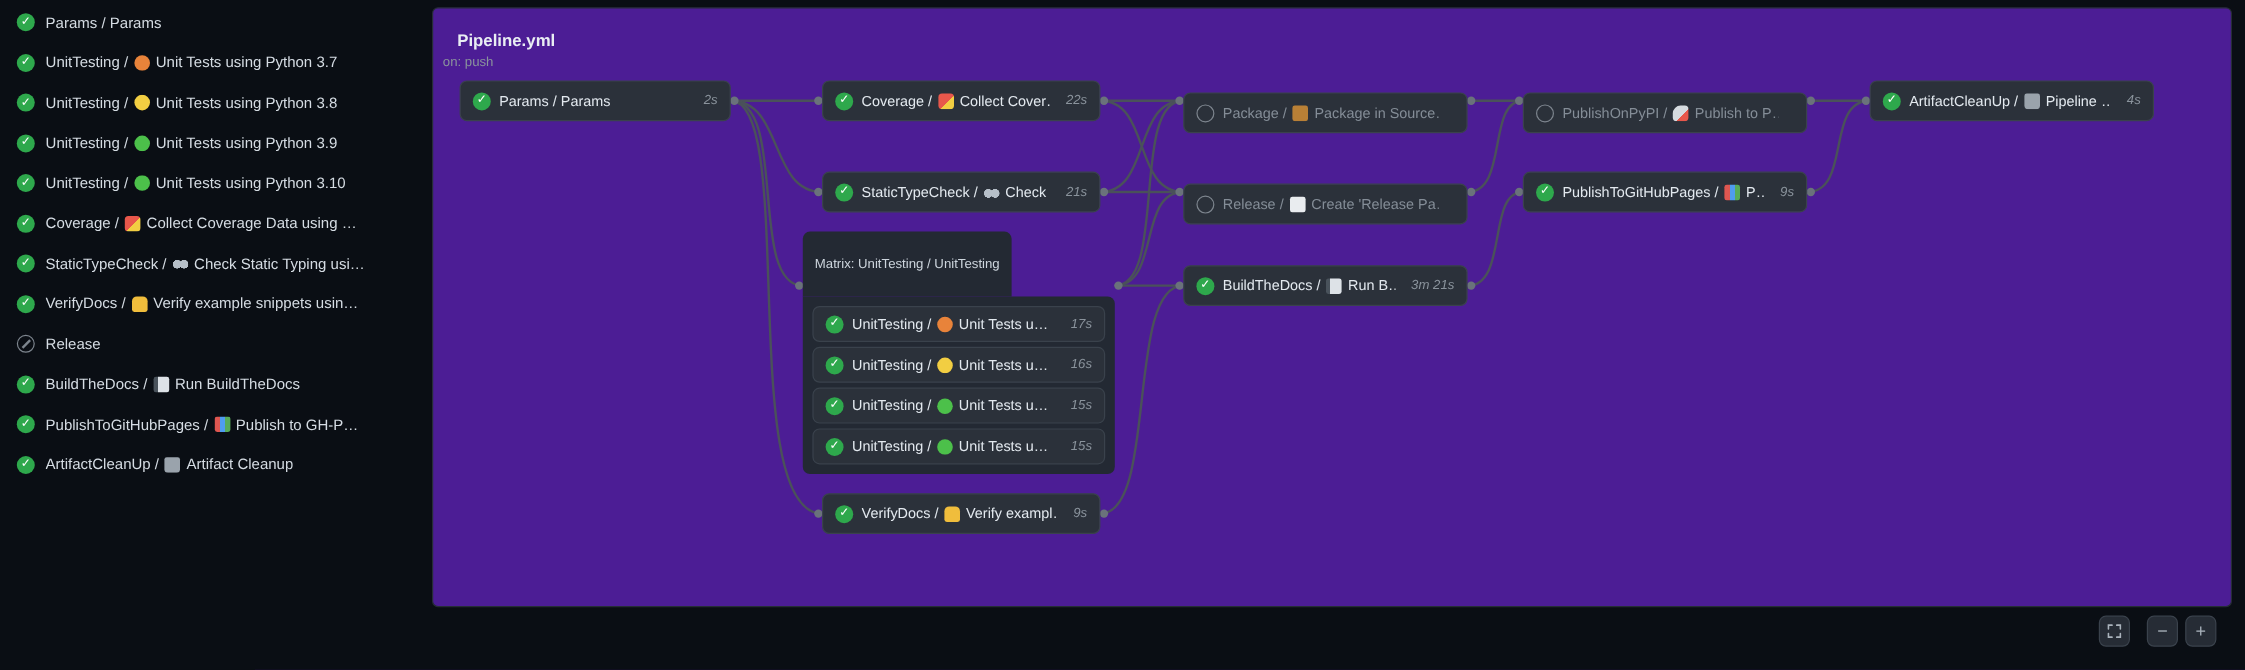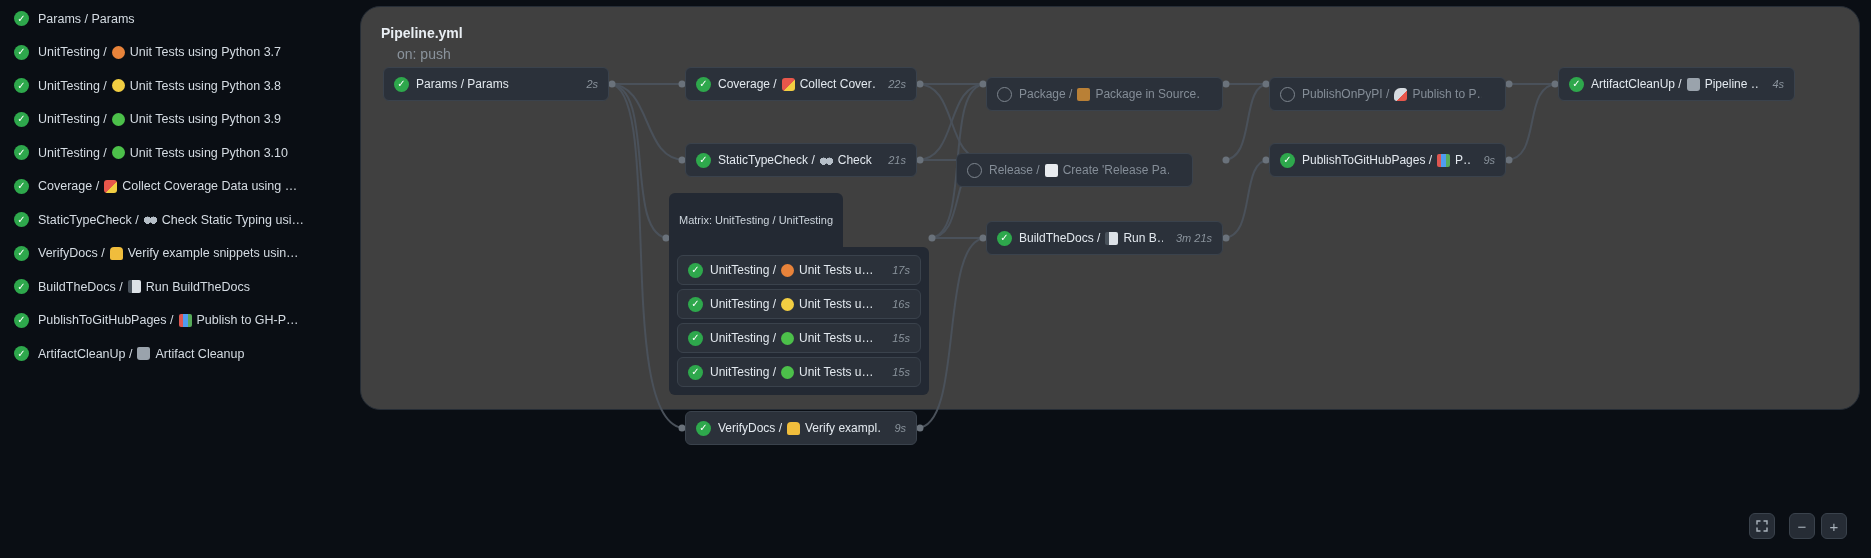--- a/index.html
+++ b/index.html
@@ -27,38 +27,38 @@
   .emoji[data-icon="glasses"]{background:radial-gradient(circle at 28% 55%,#b6bfc8 0 30%,transparent 32%),radial-gradient(circle at 72% 55%,#b6bfc8 0 30%,transparent 32%);}
   .emoji[data-icon="thumbs-up"]{background:#f0bd3c;border-radius:4px 4px 2px 2px;}
   .emoji[data-icon="package"]{background:#b98036;border-radius:2px;}
   .emoji[data-icon="memo"]{background:#e9ecef;border-radius:2px;}
   .emoji[data-icon="notebook"]{background:linear-gradient(90deg,#49525b 0 28%,#dde2e7 28%);border-radius:2px;}
   .emoji[data-icon="rocket"]{background:linear-gradient(135deg,#d6dbe0 0 60%,#e8574b 60%);border-radius:50% 3px 3px 3px;}
   .emoji[data-icon="books"]{background:linear-gradient(90deg,#de5650 0 34%,#4f9cf0 34% 67%,#57ab5a 67%);border-radius:2px;}
   .emoji[data-icon="trash"]{background:#9aa3ac;border-radius:2px 2px 3px 3px;}
 
   
-  .panel{position:absolute;left:360px;top:6px;width:1500px;height:404px;background:#404040;border:1px solid #262d36;border-radius:20px;box-sizing:border-box;}
+  .panel{position:absolute;left:360px;top:6px;width:1500px;height:500px;background:#4c1d95;border:1px solid #262d36;border-radius:5px;box-sizing:border-box;}
   .panel-title{position:absolute;left:20px;top:18px;font-size:14px;font-weight:bold;color:#e9eef3;}
-  .panel-trigger{position:absolute;left:36px;top:39px;font-size:14px;color:#8a939c;}
+  .panel-trigger{position:absolute;left:8px;top:39px;font-size:11px;color:#8a939c;}
 
   .graph{position:absolute;left:0;top:0;width:1500px;height:546px;}
   svg.edges{position:absolute;left:0;top:0;pointer-events:none;}
 
   .gnode{position:absolute;height:34px;display:flex;align-items:center;gap:7px;padding:0 10px;background:#2b313a;border:1px solid #3a424c;border-radius:6px;font-size:12px;color:#e3e9ef;box-sizing:border-box;cursor:pointer;}
   .gnode[data-status="skipped"]{color:#848d97;margin-top:10px;}
   .gnode .time,.mnode .time{margin-left:auto;font-size:11px;color:#8a939c;flex:none;padding-left:6px;font-style:italic;}
   .gnode .lbl{flex:1;}
 
   .gnode[data-key="params"]{left:22px;top:60px;width:226px;}
   .gnode[data-key="coverage"]{left:324px;top:60px;width:232px;}
   .gnode[data-key="statictypecheck"]{left:324px;top:136px;width:232px;}
   .gnode[data-key="verifydocs"]{left:324px;top:404px;width:232px;}
   .gnode[data-key="package"]{left:625px;top:60px;width:237px;}
-  .gnode[data-key="release"]{left:595px;top:136px;width:237px;}
+  .gnode[data-key="release"]{left:625px;top:136px;width:237px;}
   .gnode[data-key="buildthedocs"]{left:625px;top:214px;width:237px;}
   .gnode[data-key="publishonpypi"]{left:908px;top:60px;width:237px;}
   .gnode[data-key="publishtogithubpages"]{left:908px;top:136px;width:237px;}
   .gnode[data-key="artifactcleanup"]{left:1197px;top:60px;width:237px;}
 
   
   .matrix{position:absolute;left:308px;top:186px;width:260px;}
   .matrix-tab{display:inline-block;height:22px;line-height:22px;padding:16px 10px;background:#232933;border-radius:6px 6px 0 0;font-size:11px;color:#cdd5dd;}
   .matrix-body{width:260px;background:#232933;border-radius:0 6px 6px 6px;padding:8px;box-sizing:border-box;display:flex;flex-direction:column;gap:4px;}
   .mnode{height:30px;display:flex;align-items:center;gap:7px;padding:0 10px;background:#2b313a;border:1px solid #3a424c;border-radius:6px;font-size:12px;color:#e3e9ef;box-sizing:border-box;cursor:pointer;}
@@ -142,20 +142,28 @@
       <div class="side-item">
         <span class="status" data-status="success"></span>
         <span class="lbl">
           <span>VerifyDocs /</span>
           <span class="emoji" data-icon="thumbs-up"></span>
           <span>Verify example snippets usin…</span>
         </span>
       </div>
 
 
+      <div class="side-item">
+        <span class="status" data-status="skipped"></span>
+        <span class="lbl">
+          <span>Release</span>
+
+          <span></span>
+        </span>
+      </div>
 
       <div class="side-item">
         <span class="status" data-status="success"></span>
         <span class="lbl">
           <span>BuildTheDocs /</span>
           <span class="emoji" data-icon="notebook"></span>
           <span>Run BuildTheDocs</span>
         </span>
       </div>
 

